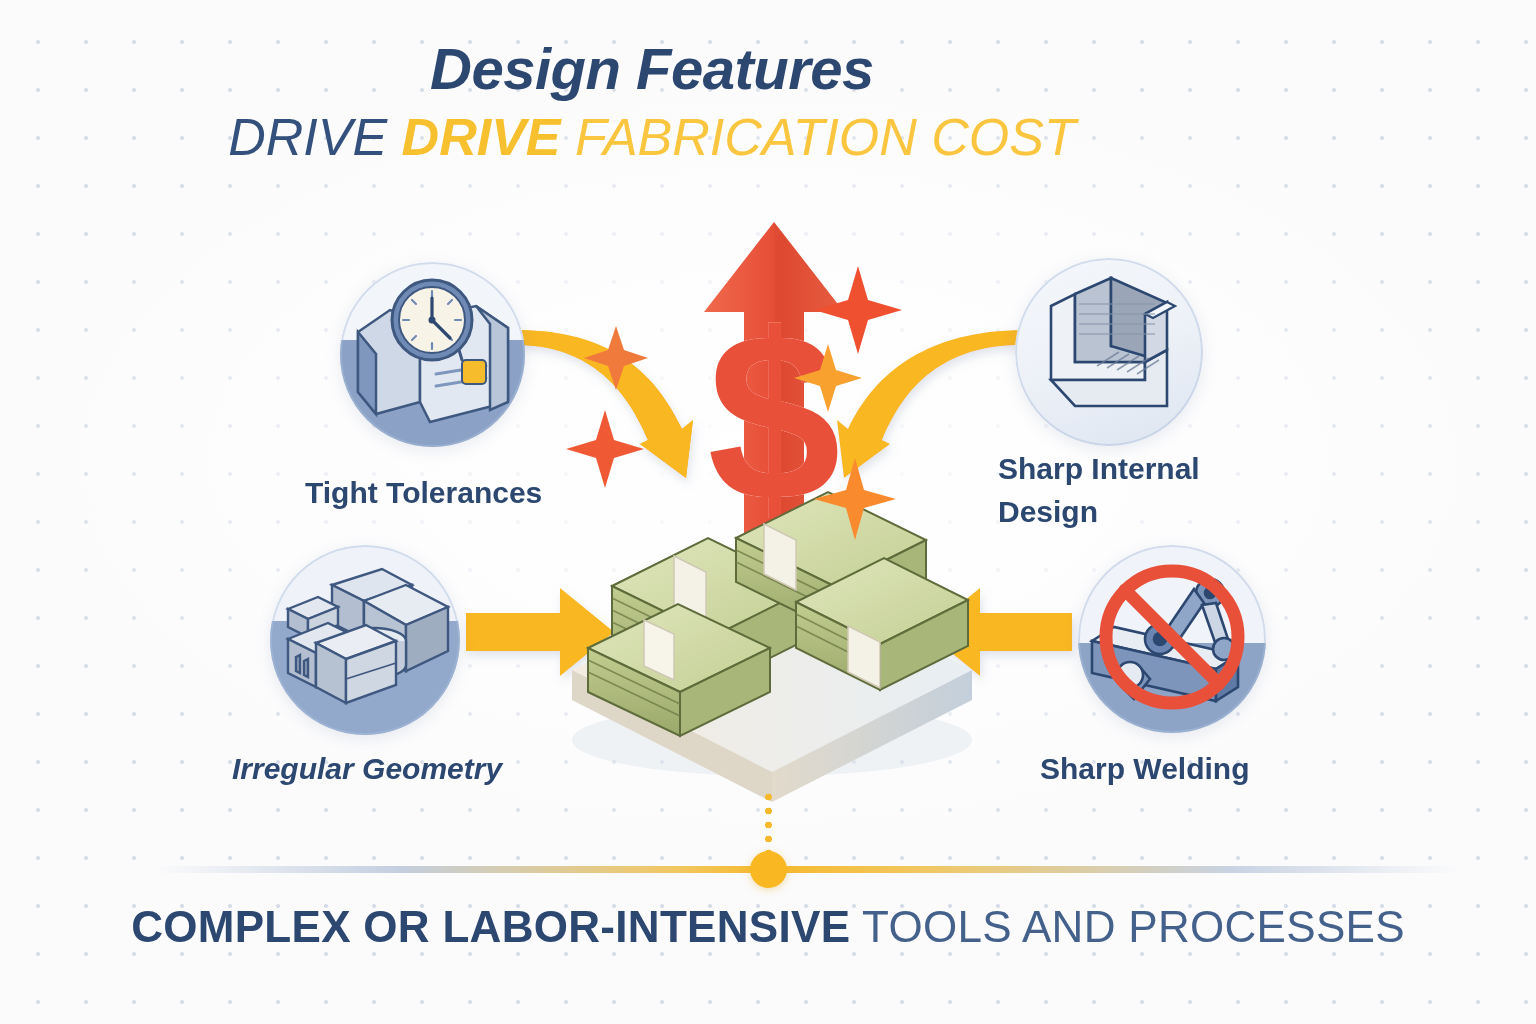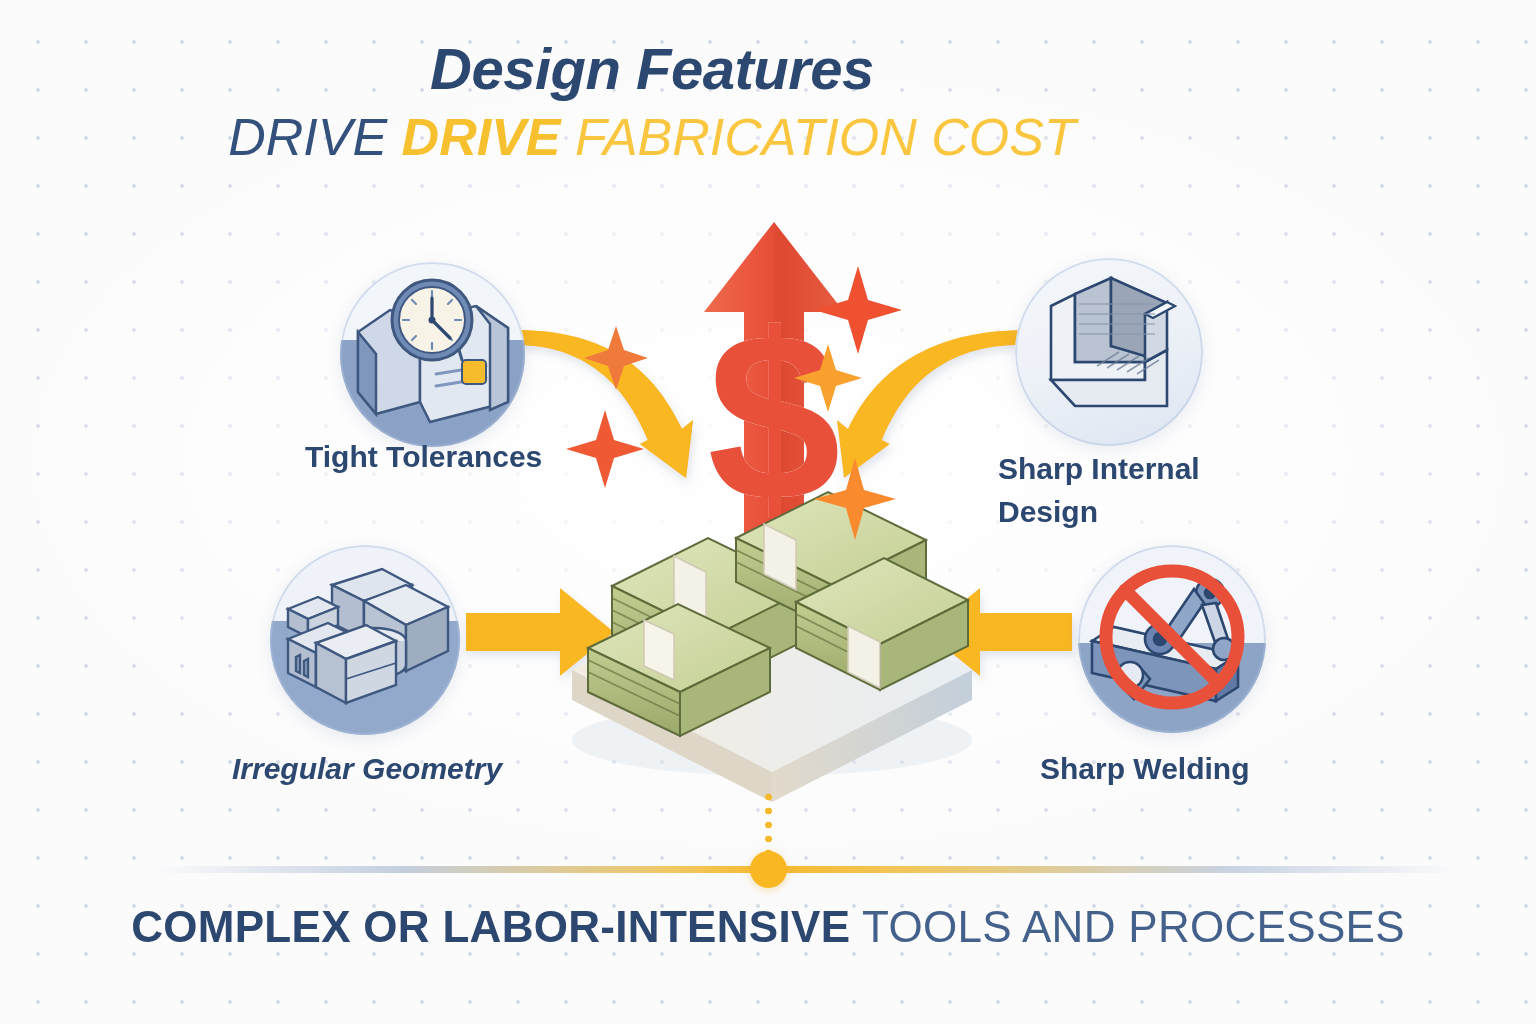--- a/index.html
+++ b/index.html
@@ -36,21 +36,21 @@
   }
   .t2-that{color:#33517c;font-weight:normal;}
   .t2-drive{color:#f7c02e;font-weight:bold;font-style:italic;}
   .t2-rest{color:#fbc63f;font-weight:normal;}
 
   
   .feat-label{
     position:absolute;color:#2c4770;font-size:30px;font-weight:600;
     line-height:1.42;
   }
-  #label-tight{left:305px;top:436px;width:280px;text-align:left;}
+  #label-tight{left:305px;top:472px;width:280px;text-align:left;}
   #label-sharp{left:998px;top:448px;width:290px;text-align:left;}
   #label-irregular{left:232px;top:748px;width:330px;text-align:left;font-style:italic;}
   #label-hidden{left:1040px;top:748px;width:300px;text-align:left;}
 
   
   .icon-circle{
     position:absolute;border-radius:50%;overflow:hidden;
     box-shadow:0 4px 16px rgba(80,100,140,0.12);
   }
   .icon-circle .halo{

